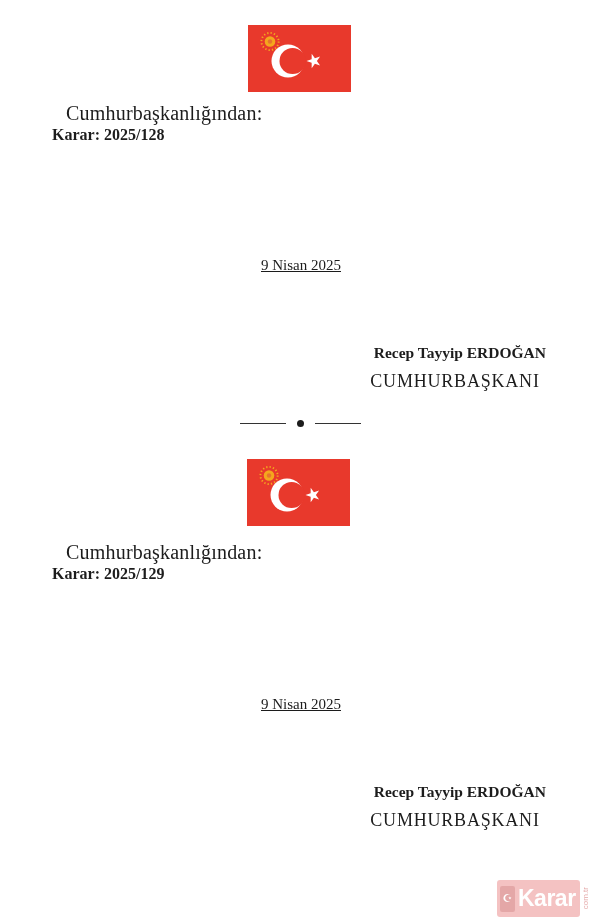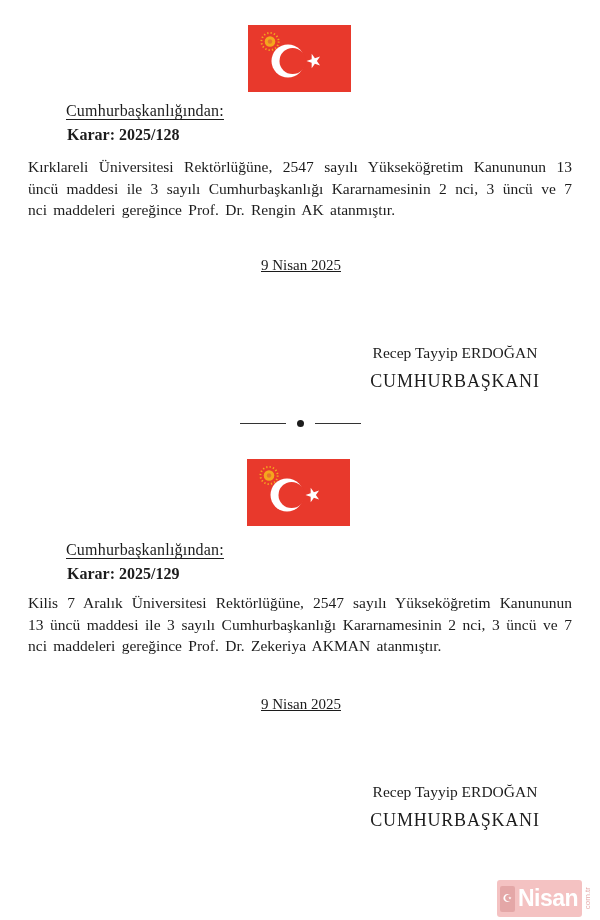--- a/index.html
+++ b/index.html
@@ -17,31 +17,30 @@
     position: absolute;
     width: 103px;
     height: 67px;
     display: block;
   }
   .flag-1 { left: 248px; top: 25px; }
   .flag-2 { left: 247px; top: 459px; }
   .heading {
     position: absolute;
     left: 66px;
-    font-size: 16px;
-    text-decoration: underline;
+    font-size: 20px;
     text-underline-offset: 3px;
     letter-spacing: 0.2px;
     text-align: right;
   }
   .heading-1 { top: 102px; }
   .heading-2 { top: 541px; }
   .karar {
     position: absolute;
-    left: 67px;
+    left: 52px;
     font-size: 16px;
     font-weight: bold;
   }
   .karar-1 { top: 126px; }
   .karar-2 { top: 565px; text-align: center; }
   .body-par {
     position: absolute;
     left: 28px;
     width: 544px;
     font-size: 15.5px;
@@ -62,22 +61,23 @@
   .date-2 { top: 696px; }
   .sig {
     position: absolute;
     width: 182px;
     text-align: center;
   }
   .sig-1 { left: 364px; top: 344px; }
   .sig-2 { left: 364px; top: 783px; }
   .sig-name {
     font-size: 15.5px;
-    font-weight: normal;
+    font-weight: bold;
     white-space: nowrap;
+    text-align: right;
   }
   .sig-title {
     margin-top: 9px;
     font-size: 18px;
     letter-spacing: 0.8px;
     white-space: nowrap;
   }
   .divider {
     position: absolute;
     left: 0;
@@ -161,21 +161,20 @@
     </g>
     <g>
       <circle cx="40" cy="36" r="16.5" fill="#ffffff"></circle>
       <circle cx="44.6" cy="36" r="13.1" fill="#e8392c"></circle>
     </g>
     <polygon fill="#ffffff" points="58.5,36 63.65,34.30 63.68,28.87 66.90,33.24 72.07,31.59 68.90,36 72.07,40.41 66.90,38.76 63.68,43.13 63.65,37.70"></polygon>
   </svg>
 
   <div class="heading heading-1">Cumhurbaşkanlığından:</div>
   <div class="karar karar-1">Karar: 2025/128</div>
-  <div class="body-par body-1">Kırklareli Üniversitesi Rektörlüğüne, 2547 sayılı Yükseköğretim Kanununun 13 üncü maddesi ile 3 sayılı Cumhurbaşkanlığı Kararnamesinin 2 nci, 3 üncü ve 7 nci maddeleri gereğince Prof. Dr. Rengin AK atanmıştır.</div>
   <div class="date date-1">9 Nisan 2025</div>
   <div class="sig sig-1">
     <div class="sig-name">Recep Tayyip ERDOĞAN</div>
     <div class="sig-title">CUMHURBAŞKANI</div>
   </div>
 
   <div class="divider">
     <span class="line"></span>
     <span class="dot"></span>
     <span class="line"></span>
@@ -190,28 +189,27 @@
     </g>
     <g>
       <circle cx="40" cy="36" r="16.5" fill="#ffffff"></circle>
       <circle cx="44.6" cy="36" r="13.1" fill="#e8392c"></circle>
     </g>
     <polygon fill="#ffffff" points="58.5,36 63.65,34.30 63.68,28.87 66.90,33.24 72.07,31.59 68.90,36 72.07,40.41 66.90,38.76 63.68,43.13 63.65,37.70"></polygon>
   </svg>
 
   <div class="heading heading-2">Cumhurbaşkanlığından:</div>
   <div class="karar karar-2">Karar: 2025/129</div>
-  <div class="body-par body-2">Kilis 7 Aralık Üniversitesi Rektörlüğüne, 2547 sayılı Yükseköğretim Kanununun 13 üncü maddesi ile 3 sayılı Cumhurbaşkanlığı Kararnamesinin 2 nci, 3 üncü ve 7 nci maddeleri gereğince Prof. Dr. Zekeriya AKMAN atanmıştır.</div>
   <div class="date date-2">9 Nisan 2025</div>
   <div class="sig sig-2">
     <div class="sig-name">Recep Tayyip ERDOĞAN</div>
     <div class="sig-title">CUMHURBAŞKANI</div>
   </div>
 
   <div class="watermark">
     <div class="wm-box">
       <span class="wm-flag">☪</span>
-      <span class="wm-text">Nisan</span>
+      <span class="wm-text">Karar</span>
     </div>
     <span class="wm-suffix">com.tr</span>
   </div>
 
 </div>
 
 </body></html>

